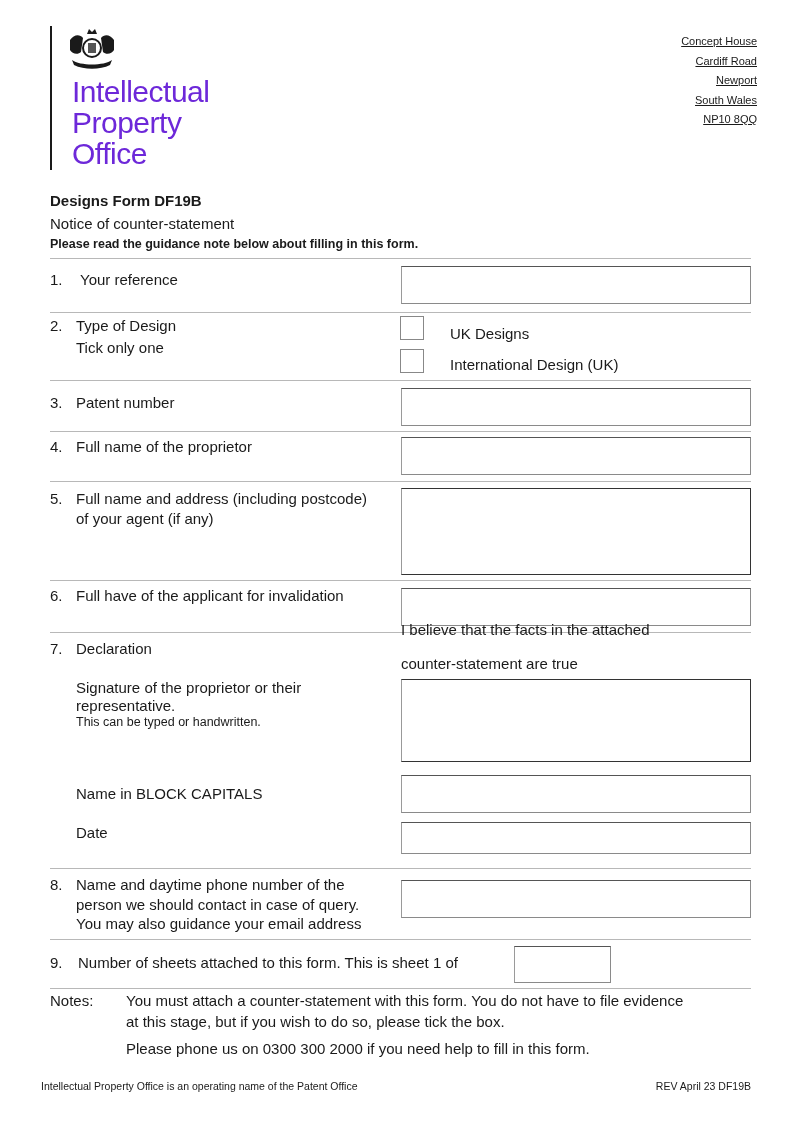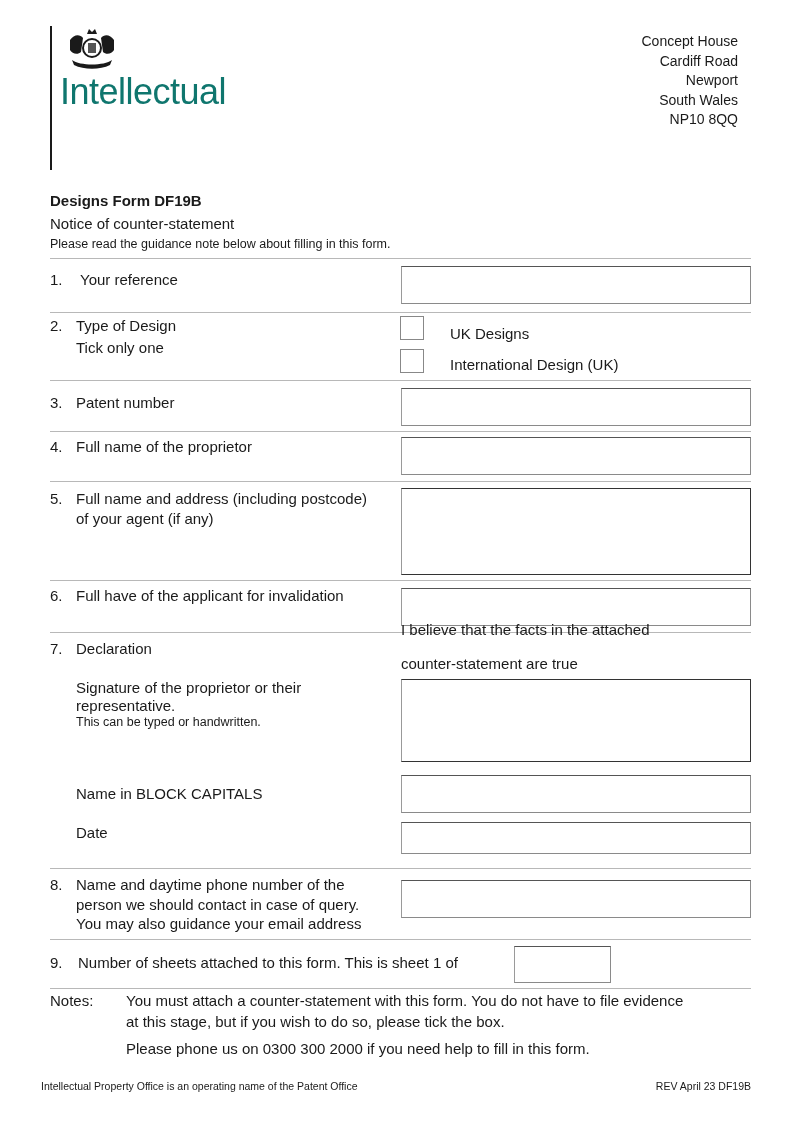--- a/index.html
+++ b/index.html
@@ -1,26 +1,26 @@
 <!DOCTYPE html>
 <html><head>
 <meta charset="utf-8">
 <style>
   html, body { margin: 0; padding: 0; background: #ffffff; }
   body { width: 800px; height: 1130px; position: relative; overflow: hidden;
          font-family: "Liberation Sans", sans-serif; color: #1a1a1a; }
   .abs { position: absolute; }
   .vbar { left: 50px; top: 26px; width: 2px; height: 144px; background: #1a1a1a; }
   .crest { left: 62px; top: 24px; width: 60px; height: 48px; }
-  .logo-text { left: 60px; top: 76px; font-size: 36px; line-height: 31px; letter-spacing: -0.5px; color: #0f766e; }
+  .logo-text { left: 72px; top: 76px; font-size: 30px; line-height: 31px; letter-spacing: -0.5px; color: #6d28d9; }
   .logo-text div { height: 31px; }
-  .address { right: 62px; top: 32px; text-align: right; font-size: 14px; line-height: 19.5px; }
+  .address { right: 43px; top: 32px; text-align: right; font-size: 11px; line-height: 19.5px; text-decoration: underline; }
   .form-title { left: 50px; top: 192px; font-size: 15px; font-weight: bold; }
   .form-subtitle { left: 50px; top: 215px; font-size: 15px; }
-  .guidance { left: 50px; top: 237px; font-size: 12.5px; }
+  .guidance { left: 50px; top: 237px; font-size: 12.5px; font-weight: bold; }
   .rule { left: 50px; width: 701px; height: 1px; background: #b8b8b8; }
   .lbl { font-size: 15px; line-height: 20px; }
   .num { left: 50px; }
   .txt { left: 76px; }
   .small { font-size: 12.5px; line-height: 16px; }
   .box { border: 1px solid #8a8a8a; border-top-color: #555; border-left-color: #9a9a9a; background: #fff; box-sizing: border-box; }
   .box.thick { border: 1.5px solid #333; border-left-color: #999; }
   .chk { width: 24px; height: 24px; border: 1px solid #888; box-sizing: border-box; background: #fff; }
   .footer { font-size: 10.5px; top: 1080px; }
 </style>
@@ -35,20 +35,22 @@
       <rect x="26" y="19" width="8" height="10" fill="#555"></rect>
       <path d="M25 10 l2 -5 l3 3 l3 -3 l2 5 z"></path>
       <path d="M8 16 c4 -6 10 -6 13 -2 l-2 14 c-3 3 -9 2 -11 -2 z"></path>
       <path d="M52 16 c-4 -6 -10 -6 -13 -2 l2 14 c3 3 9 2 11 -2 z"></path>
       <path d="M10 36 c8 6 32 6 40 0 l-2 5 c-10 5 -26 5 -36 0 z"></path>
     </g>
   </svg>
 </div>
 <div class="abs logo-text">
   <div>Intellectual</div>
+  <div>Property</div>
+  <div>Office</div>
 </div>
 
 <div class="abs address">
   <div>Concept House</div>
   <div>Cardiff Road</div>
   <div>Newport</div>
   <div>South Wales</div>
   <div>NP10 8QQ</div>
 </div>
 

